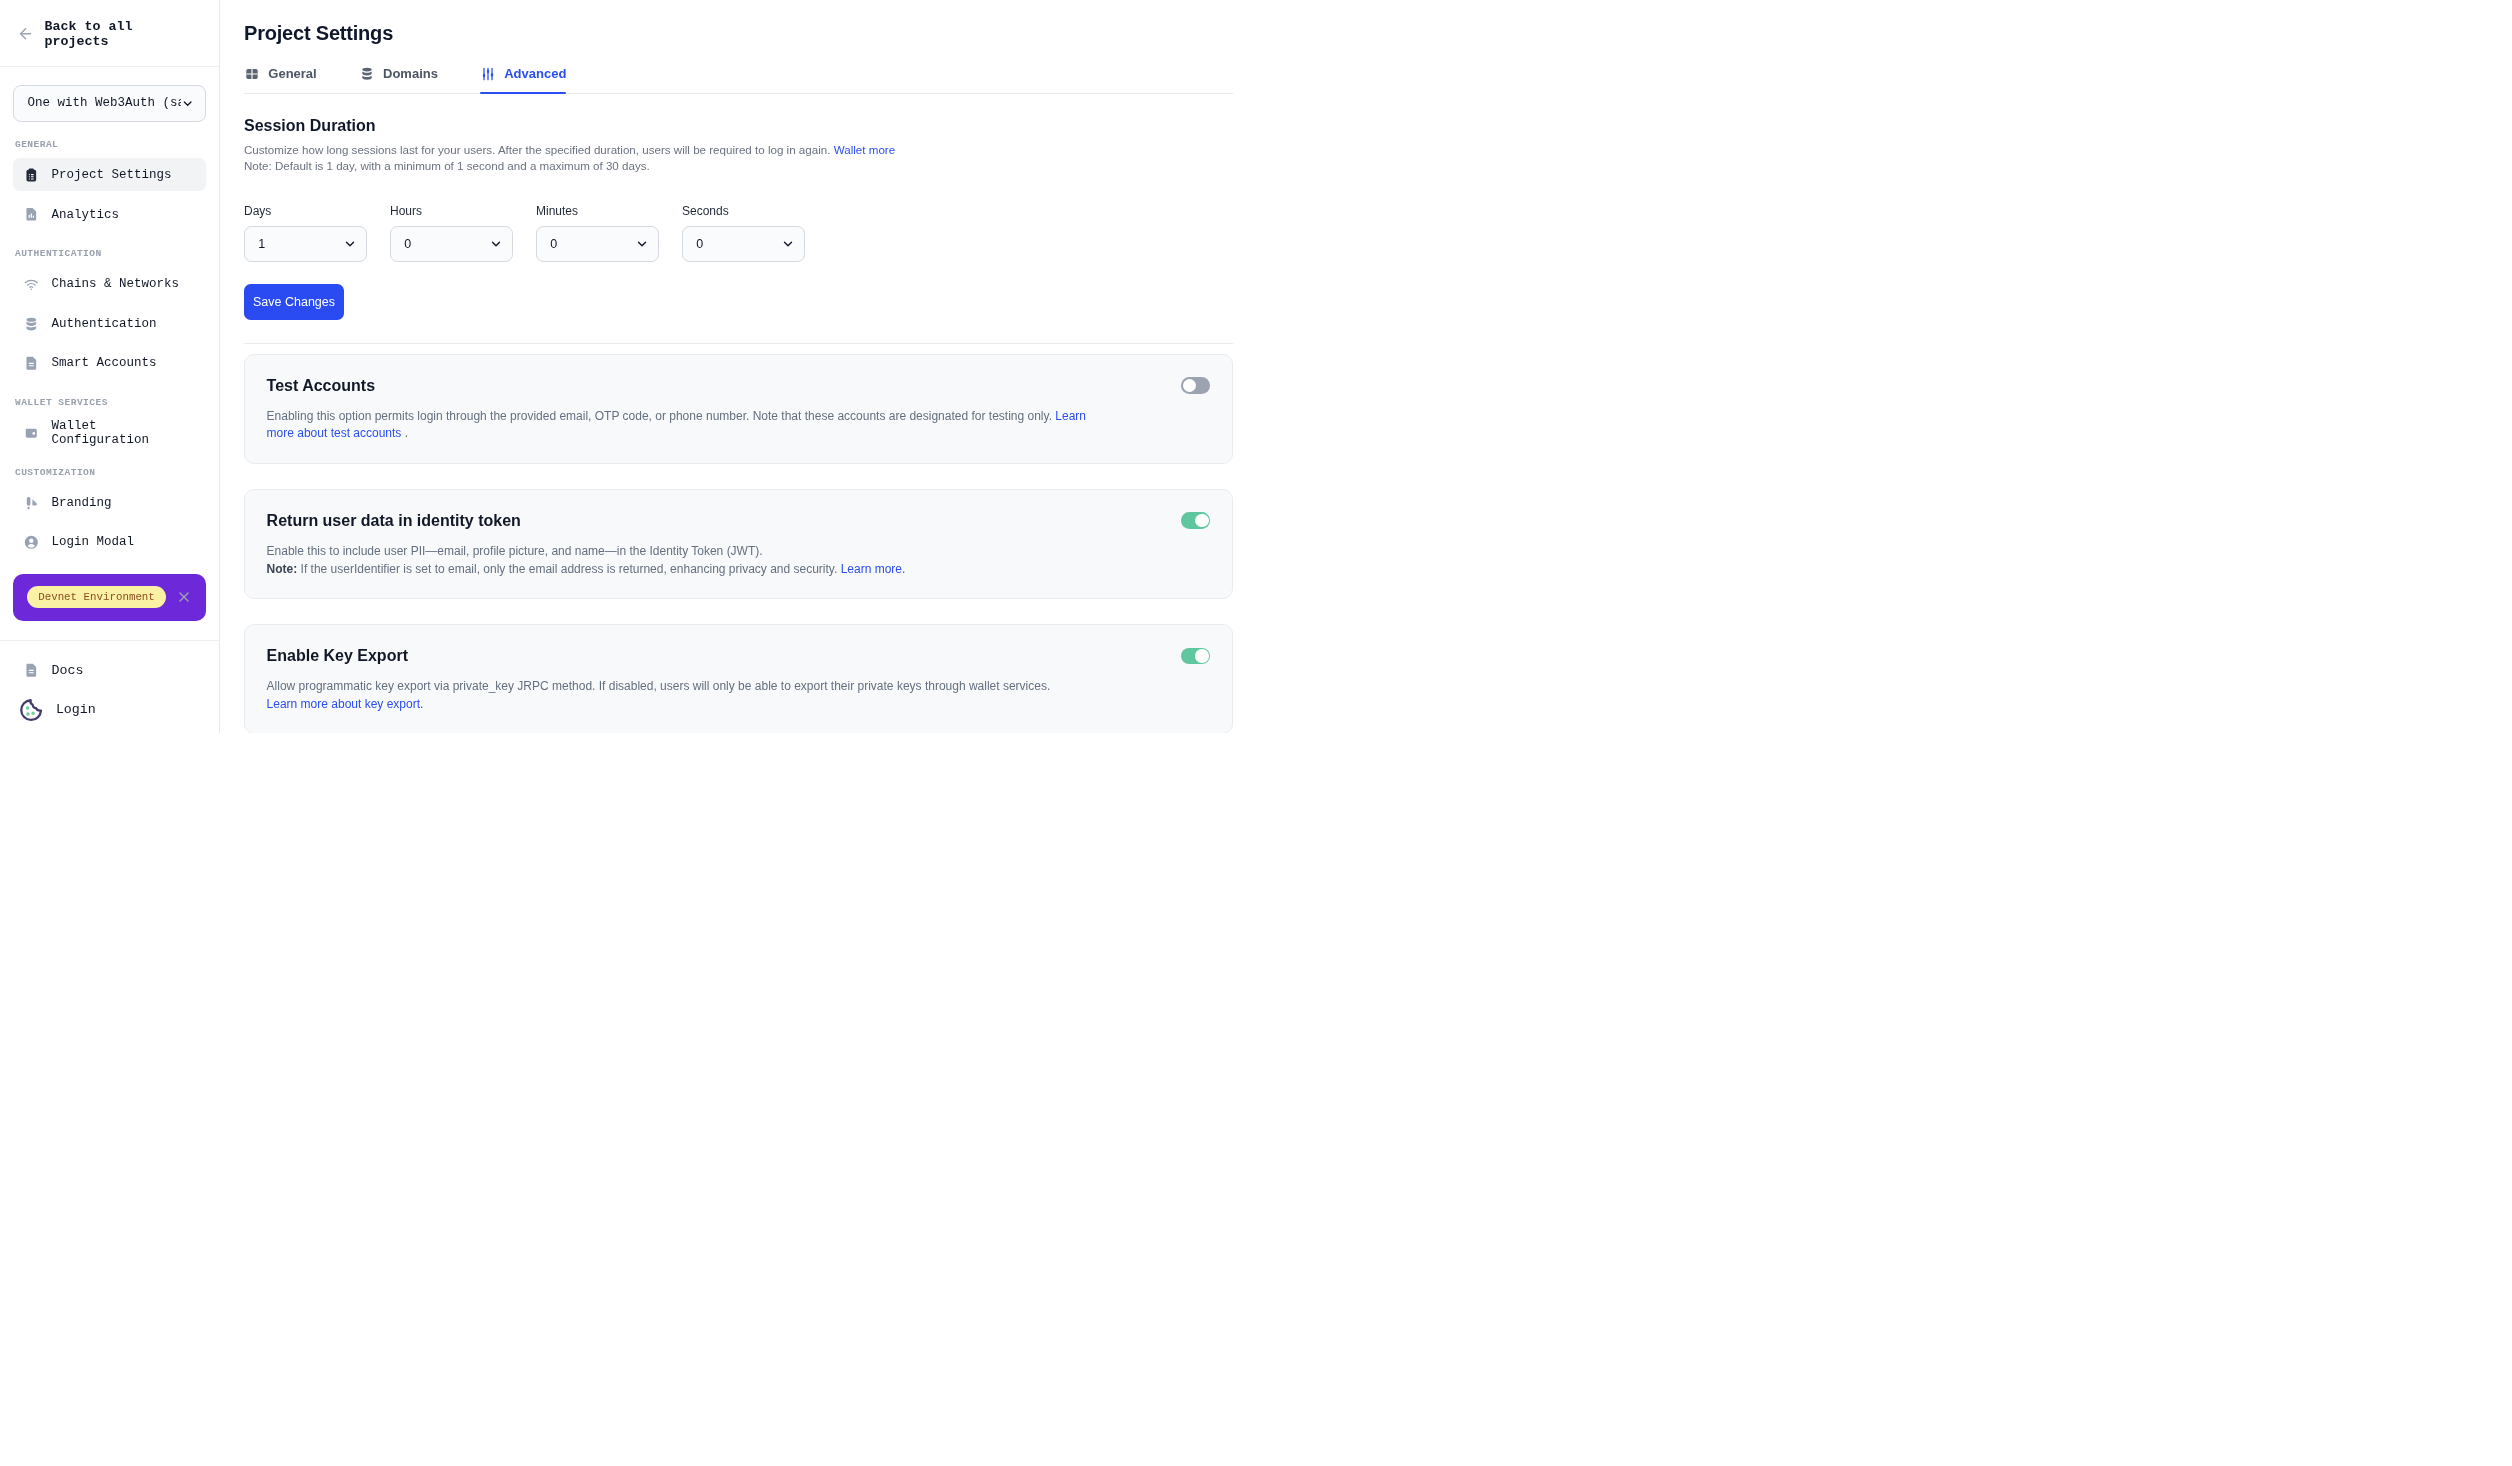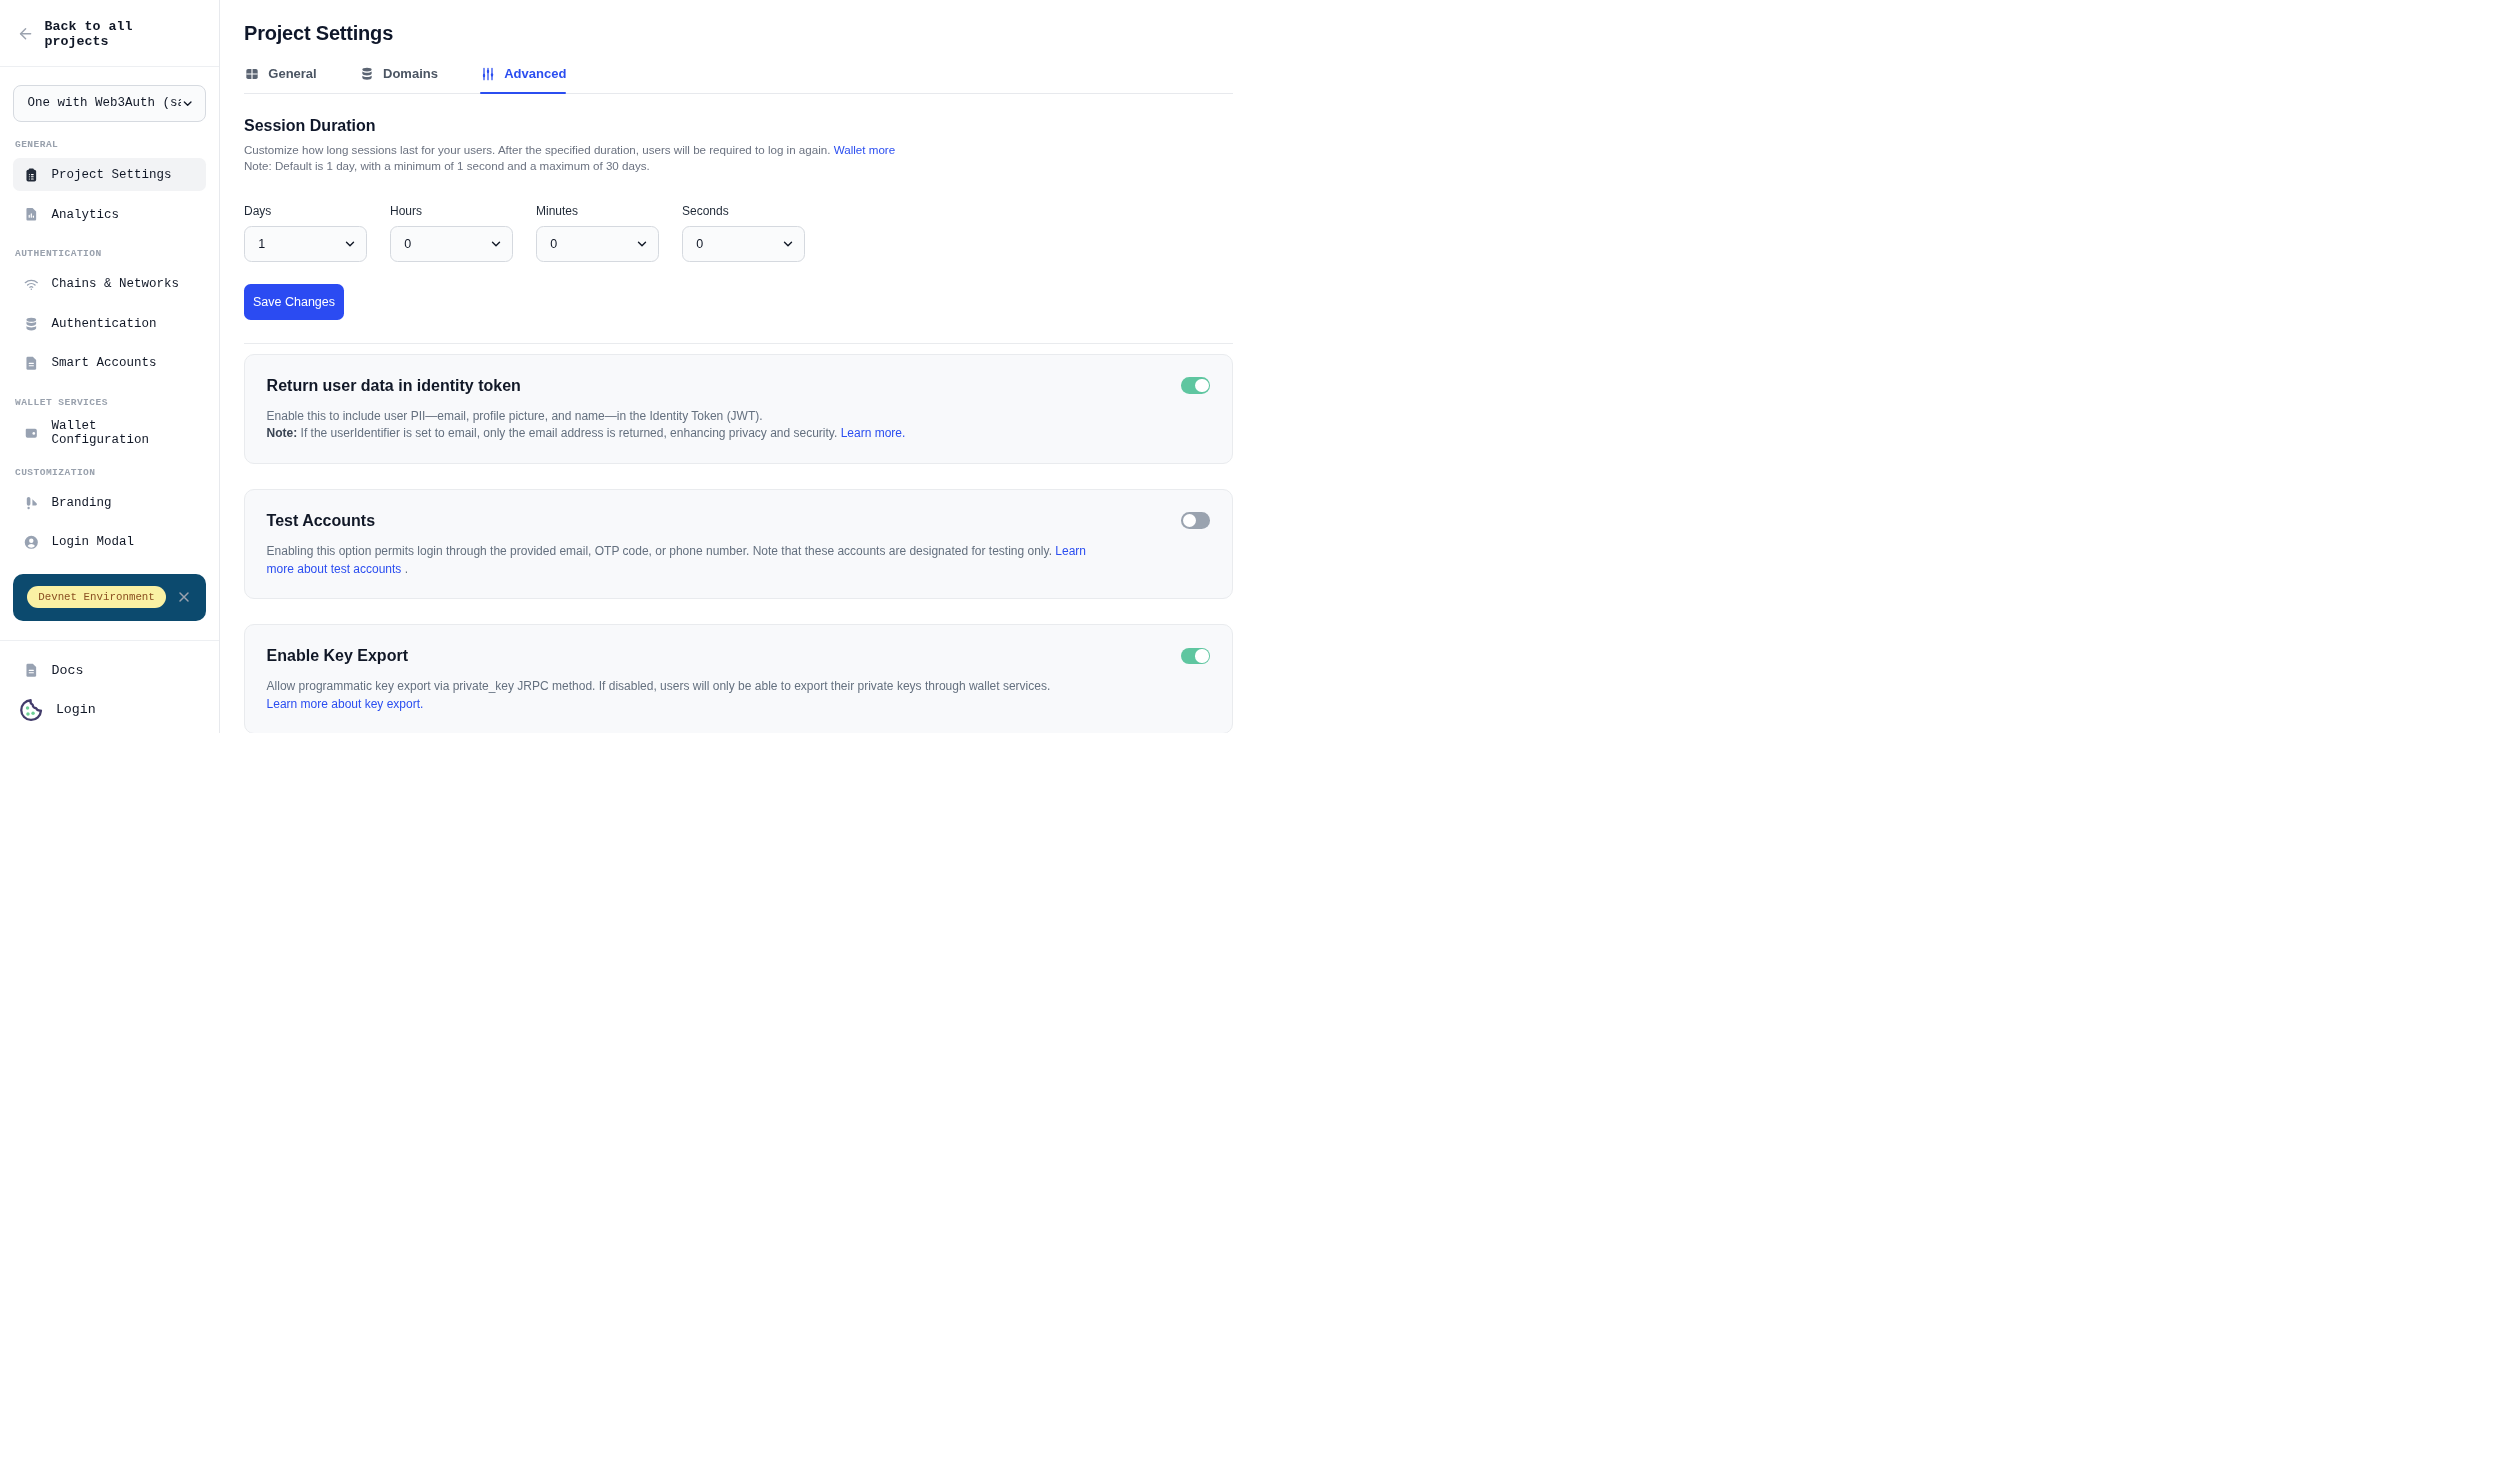--- a/index.html
+++ b/index.html
@@ -23,21 +23,21 @@
   .project-select .value { flex:1; white-space:nowrap; overflow:hidden; }
   .project-select .icon { width:13.3px; height:13.3px; color:#111827; flex:none; }
 
   nav { padding:0 13.3px; }
   .group-label { font-size:9.6px; font-weight:700; color:#99A1AD; letter-spacing:.045em; margin:17.4px 0 8.3px 1.7px; }
   .nav-item { display:flex; align-items:center; gap:11.6px; height:33px; padding:0 10px; border-radius:6.6px; font-size:12.5px; font-weight:500; color:#111827; cursor:pointer; margin-bottom:6.6px; }
   .nav-item .icon { width:16.6px; height:16.6px; color:#98A2B2; flex:none; }
   .nav-item.active { background:#F2F3F5; }
   .nav-item.active .icon { color:#232B39; }
 
-  .devnet-card { margin:8.3px 13.3px 0; background:#0c4a6e; border-radius:10px; padding:12.5px 13.3px; display:flex; align-items:center; justify-content:space-between; }
+  .devnet-card { margin:8.3px 13.3px 0; background:#6d28d9; border-radius:10px; padding:12.5px 13.3px; display:flex; align-items:center; justify-content:space-between; }
   .devnet-pill { background:#FAF1A4; color:#8A4F21; font-size:10.8px; font-weight:500; padding:5px 11.6px; border-radius:830px; }
   .devnet-close { width:16px; height:16px; color:#9CA3AF; cursor:pointer; }
 
   .sidebar-bottom { margin-top:auto; border-top:0.8px solid #EDEFF2; padding:12.5px 13.3px 0; }
   .sidebar-bottom .nav-item { font-size:13.3px; }
   .sidebar-bottom .nav-item .icon.big { width:26px; height:26px; margin-left:-5px; }
 
   
   .main { flex:1; padding:18.3px 23px 0 24px; overflow:hidden; }
   .page-title { font-size:20px; font-weight:700; color:#0F172A; margin:3.3px 0 21px; letter-spacing:-0.01em; }
@@ -301,32 +301,32 @@
           </span></div>
       </div>
     </div>
 
   <button class="save-btn">Save Changes</button>
 
   <div class="hr"></div>
 
   <div id="cards">
       <div class="card">
+        <div class="card-title">Test Accounts</div>
+        <span class="toggle off"></span>
+        <div class="card-desc">
+          <div><span>Enabling this option permits login through the provided email, OTP code, or phone number. Note that these accounts are designated for testing only. </span><span class="link">Learn more about test accounts</span><span> .</span></div>
+        </div>
+      </div>
+      <div class="card">
         <div class="card-title">Return user data in identity token</div>
         <span class="toggle on"></span>
         <div class="card-desc">
           <div><span>Enable this to include user PII—email, profile picture, and name—in the Identity Token (JWT).</span></div>
           <div><span class="bold">Note:</span><span> If the userIdentifier is set to email, only the email address is returned, enhancing privacy and security. </span><span class="link">Learn more.</span></div>
-        </div>
-      </div>
-      <div class="card">
-        <div class="card-title">Test Accounts</div>
-        <span class="toggle off"></span>
-        <div class="card-desc">
-          <div><span>Enabling this option permits login through the provided email, OTP code, or phone number. Note that these accounts are designated for testing only. </span><span class="link">Learn more about test accounts</span><span> .</span></div>
         </div>
       </div>
       <div class="card">
         <div class="card-title">Enable Key Export</div>
         <span class="toggle on"></span>
         <div class="card-desc">
           <div><span>Allow programmatic key export via private_key JRPC method. If disabled, users will only be able to export their private keys through wallet services.</span></div>
           <div><span class="link">Learn more about key export.</span></div>
         </div>
       </div>

